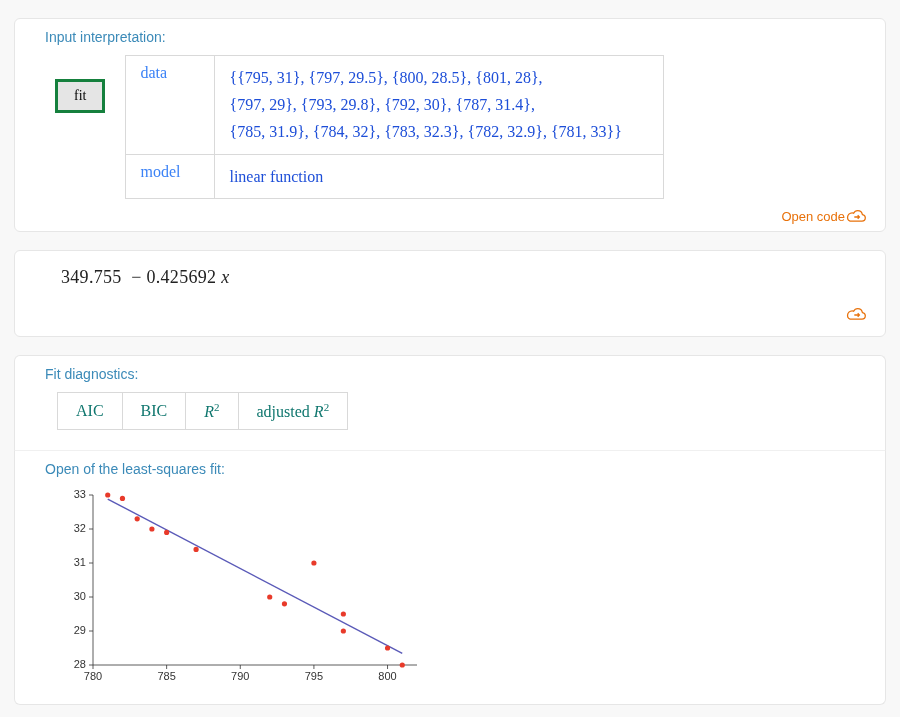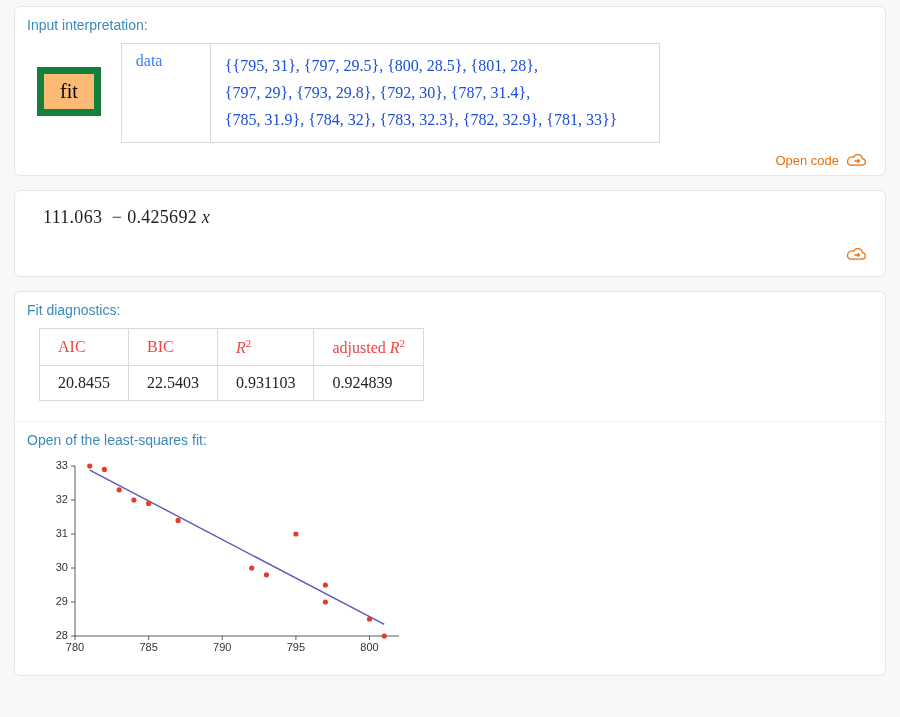--- a/index.html
+++ b/index.html
@@ -8,22 +8,22 @@
     background: #f8f8f8;
     font-family: Arial, Helvetica, sans-serif;
     font-size: 14px;
     color: #222;
     width: 900px;
   }
   .pod {
     background: #fff;
     border: 1px solid #e6e6e6;
     border-radius: 6px;
-    margin: 6px 14px 14px 14px;
-    padding: 10px 18px 14px 12px;
+    margin: 18px 14px 14px 14px;
+    padding: 10px 18px 14px 30px;
     position: relative;
   }
   .pod-title {
     color: #3b8ab8;
     font-size: 14px;
     margin: 0 0 10px 0;
     font-weight: normal;
   }
   .no-bottom-border {
      border-bottom-left-radius: 0;
@@ -39,25 +39,25 @@
   }
 
   
   .input-row {
     display: flex;
     align-items: flex-start;
     gap: 20px;
     margin-left: 10px;
   }
   .fit-btn {
-    background: #fdba74;
-    border: 7px solid #15803d;
+    background: #e5e5e5;
+    border: 3px solid #15803d;
     padding: 6px 16px;
     font-family: Georgia, 'Times New Roman', serif;
-    font-size: 20px;
+    font-size: 14px;
     cursor: pointer;
     margin-top: 24px;
   }
   .data-table {
     border-collapse: collapse;
   }
   .data-table td {
     border: 1px solid #d9d9d9;
     padding: 8px 14px;
     vertical-align: top;
@@ -75,21 +75,20 @@
 
   .open-code {
     position: absolute;
     right: 18px;
     bottom: 6px;
     color: #e8710a;
     font-size: 13px;
     cursor: pointer;
     display: flex;
     align-items: center;
-    gap: 6px;
   }
   .cloud-icon {
     position: absolute;
     right: 18px;
     bottom: 10px;
     color: #e8710a;
     cursor: pointer;
   }
   .cloud-icon svg, .open-code svg {
     width: 22px;
@@ -114,21 +113,22 @@
   }
   .diag-table th, .diag-table td {
     border: 1px solid #d9d9d9;
     padding: 8px 18px;
     font-family: Georgia, 'Times New Roman', serif;
     font-size: 16px;
     text-align: left;
     font-weight: normal;
   }
   .diag-table th {
-    color: #ef4444;
+    color: #0f766e;
+    text-align: center;
   }
   .diag-table sup {
     font-size: 11px;
   }
   .italic { font-style: italic; }
 
   
   .chart-wrap {
     margin: 8px 0 0 12px;
   }
@@ -146,60 +146,58 @@
   <div class="input-row">
     <button class="fit-btn">fit</button>
     <table class="data-table">
       <tbody>
           <tr>
         <td class="label">data</td>
         <td class="value" style="white-space:pre-line; width:420px;">{{795, 31}, {797, 29.5}, {800, 28.5}, {801, 28},
 {797, 29}, {793, 29.8}, {792, 30}, {787, 31.4},
 {785, 31.9}, {784, 32}, {783, 32.3}, {782, 32.9}, {781, 33}}</td>
       </tr>
+      <tr>
+        <td class="label">model</td>
+        <td class="value">linear function</td>
+      </tr>
     </tbody>
       </table>
   </div>
   <div class="open-code">
     <span>Open code</span>
     <svg viewBox="0 0 26 18">
         <path d="M20 14c2.2 0 4-1.8 4-4 0-2-1.5-3.6-3.4-3.9C20 3.3 17.6 1.5 15 1.5c-2.1 0-3.9 1.2-4.8 3C9.7 4.2 9.1 4 8.5 4 5.5 4 3 6.5 3 9.5S5.5 14 8.5 14H20z"></path>
         <path d="M11 9h6M15 7l2 2-2 2"></path>
       </svg>
   </div>
 </div>
 
 <div class="pod" style="padding-bottom:28px;">
   <div class="formula">
-    <span>111.063</span>
+    <span>349.755</span>
     &nbsp;−&nbsp;<span>0.425692</span>&nbsp;<span class="x">x</span>
   </div>
   <div class="cloud-icon">
     <svg viewBox="0 0 26 18">
         <path d="M20 14c2.2 0 4-1.8 4-4 0-2-1.5-3.6-3.4-3.9C20 3.3 17.6 1.5 15 1.5c-2.1 0-3.9 1.2-4.8 3C9.7 4.2 9.1 4 8.5 4 5.5 4 3 6.5 3 9.5S5.5 14 8.5 14H20z"></path>
         <path d="M11 9h6M15 7l2 2-2 2"></path>
       </svg>
   </div>
 </div>
 
 <div class="pod no-bottom-border">
   <div class="pod-title">Fit diagnostics:</div>
   <table class="diag-table">
     <tbody>
         <tr>
       <th>AIC</th>
       <th>BIC</th>
       <th><span class="italic">R</span><sup>2</sup></th>
       <th>adjusted <span class="italic">R</span><sup>2</sup></th>
-    </tr>
-    <tr>
-      <td>20.8455</td>
-      <td>22.5403</td>
-      <td>0.931103</td>
-      <td>0.924839</td>
     </tr>
   </tbody>
     </table>
 </div>
 
 <div class="pod no-top-border" style="border-top:1px solid #f0f0f0;">
   <div class="pod-title">Open of the least-squares fit:</div>
   <div class="chart-wrap">
     <svg id="fit-chart" width="370" height="200">
         <line x1="36" y1="8" x2="36" y2="178" stroke="#333" stroke-width="0.8"></line>

